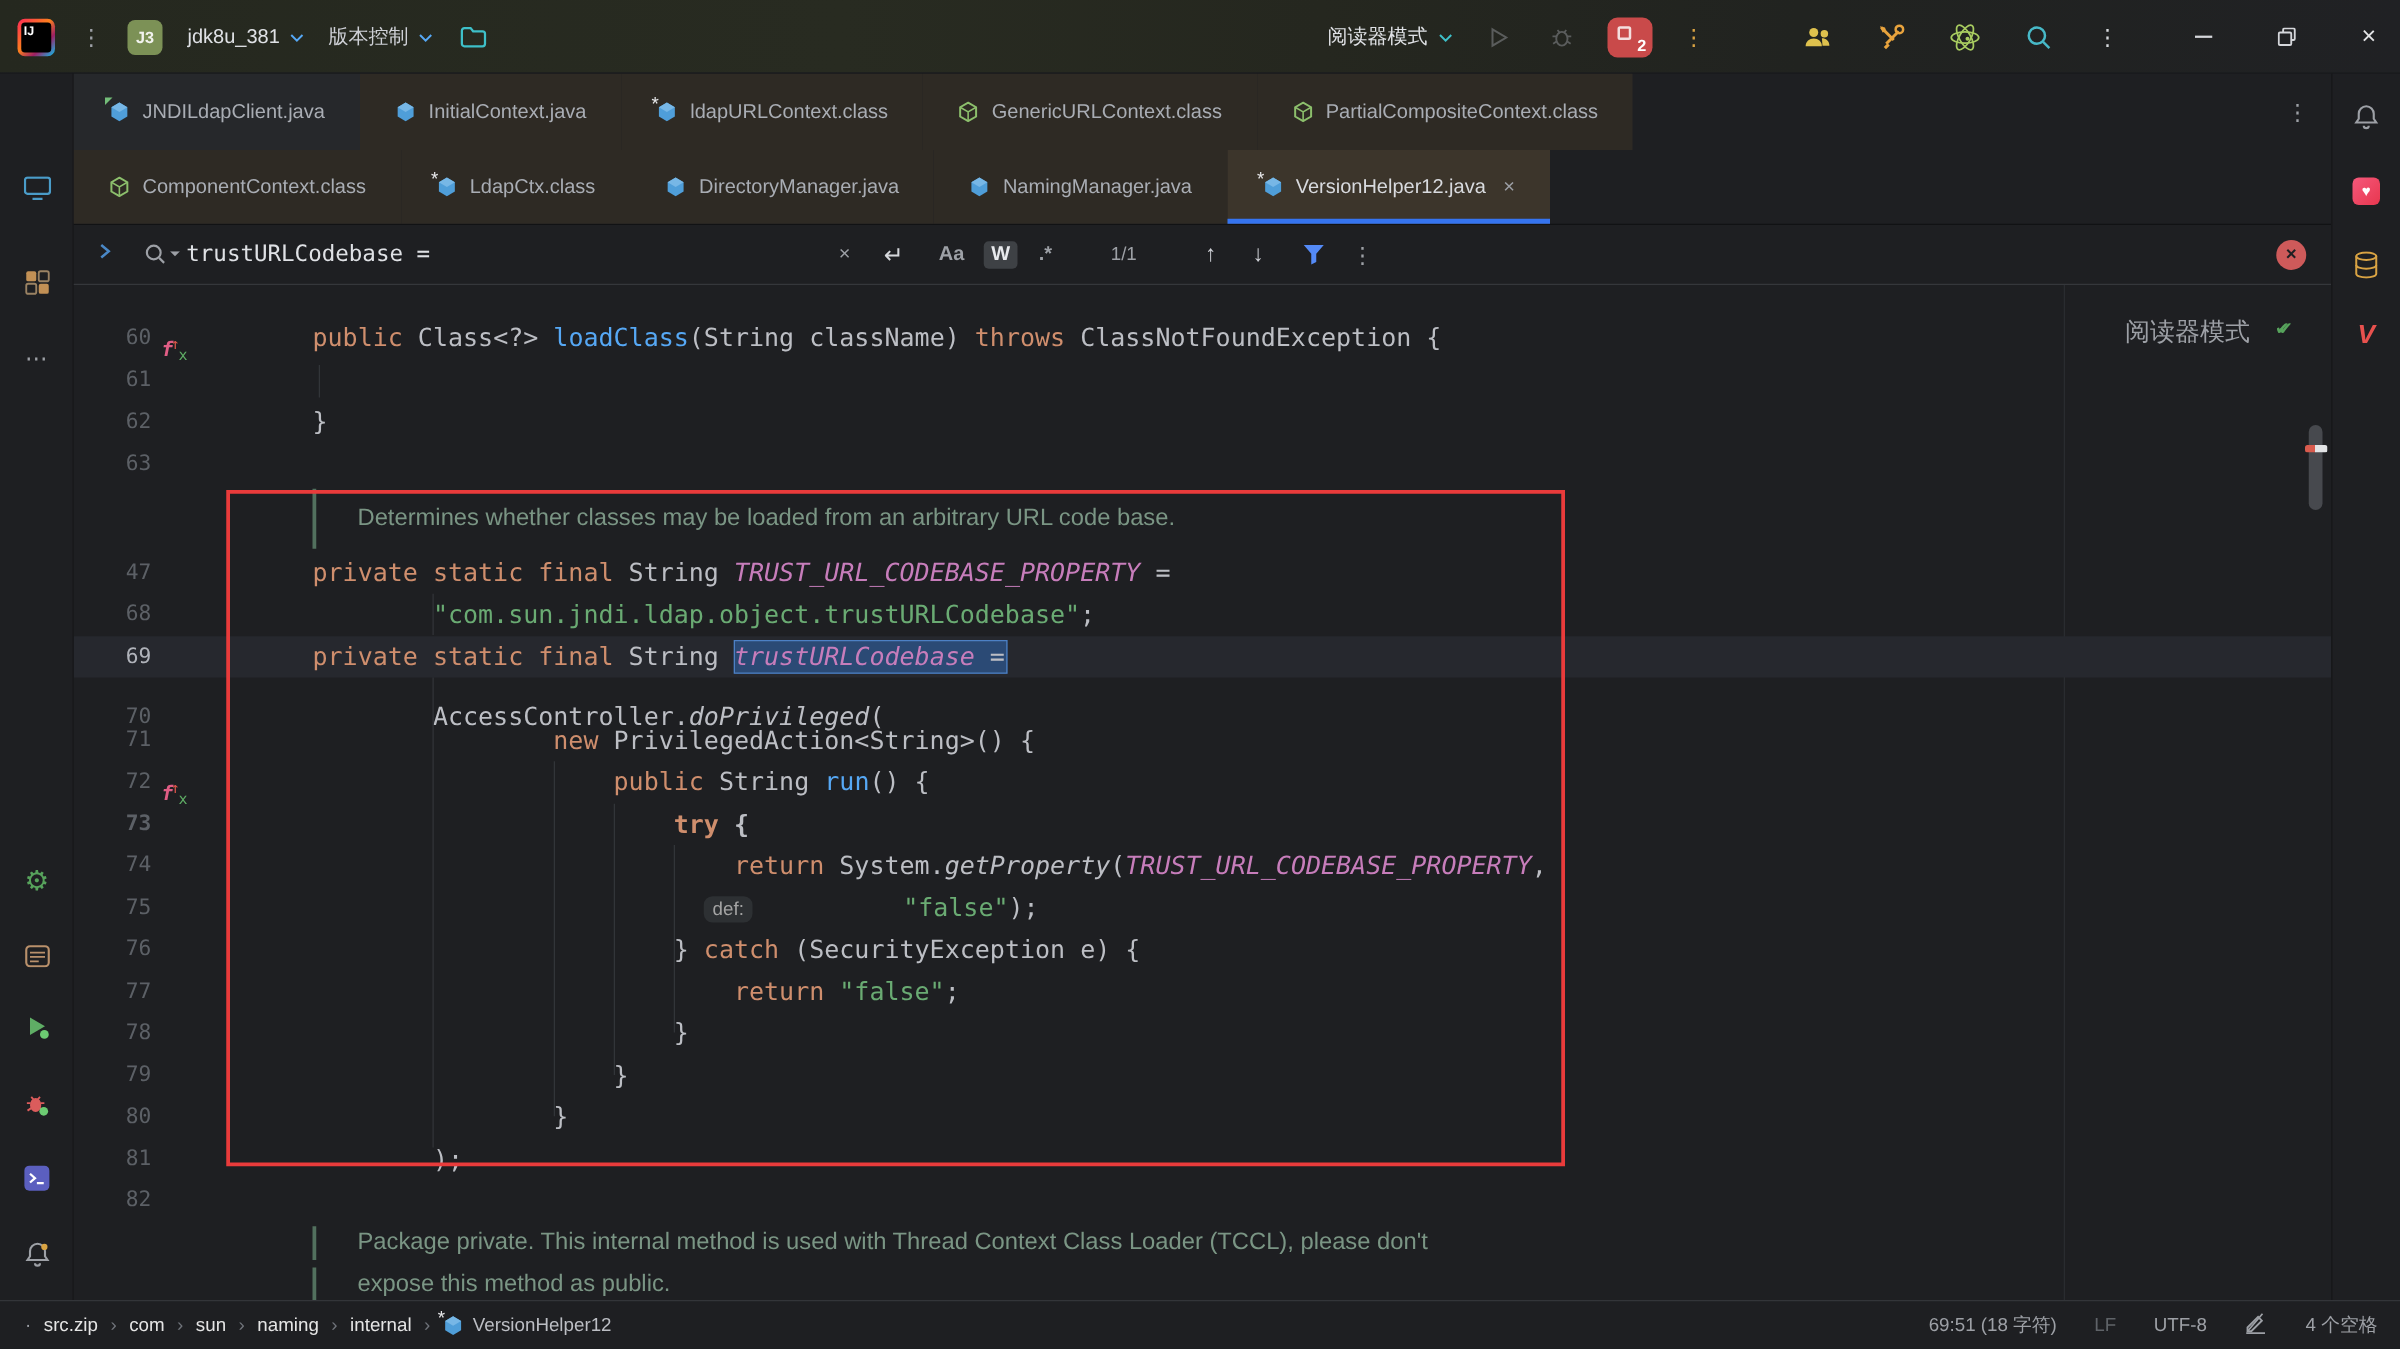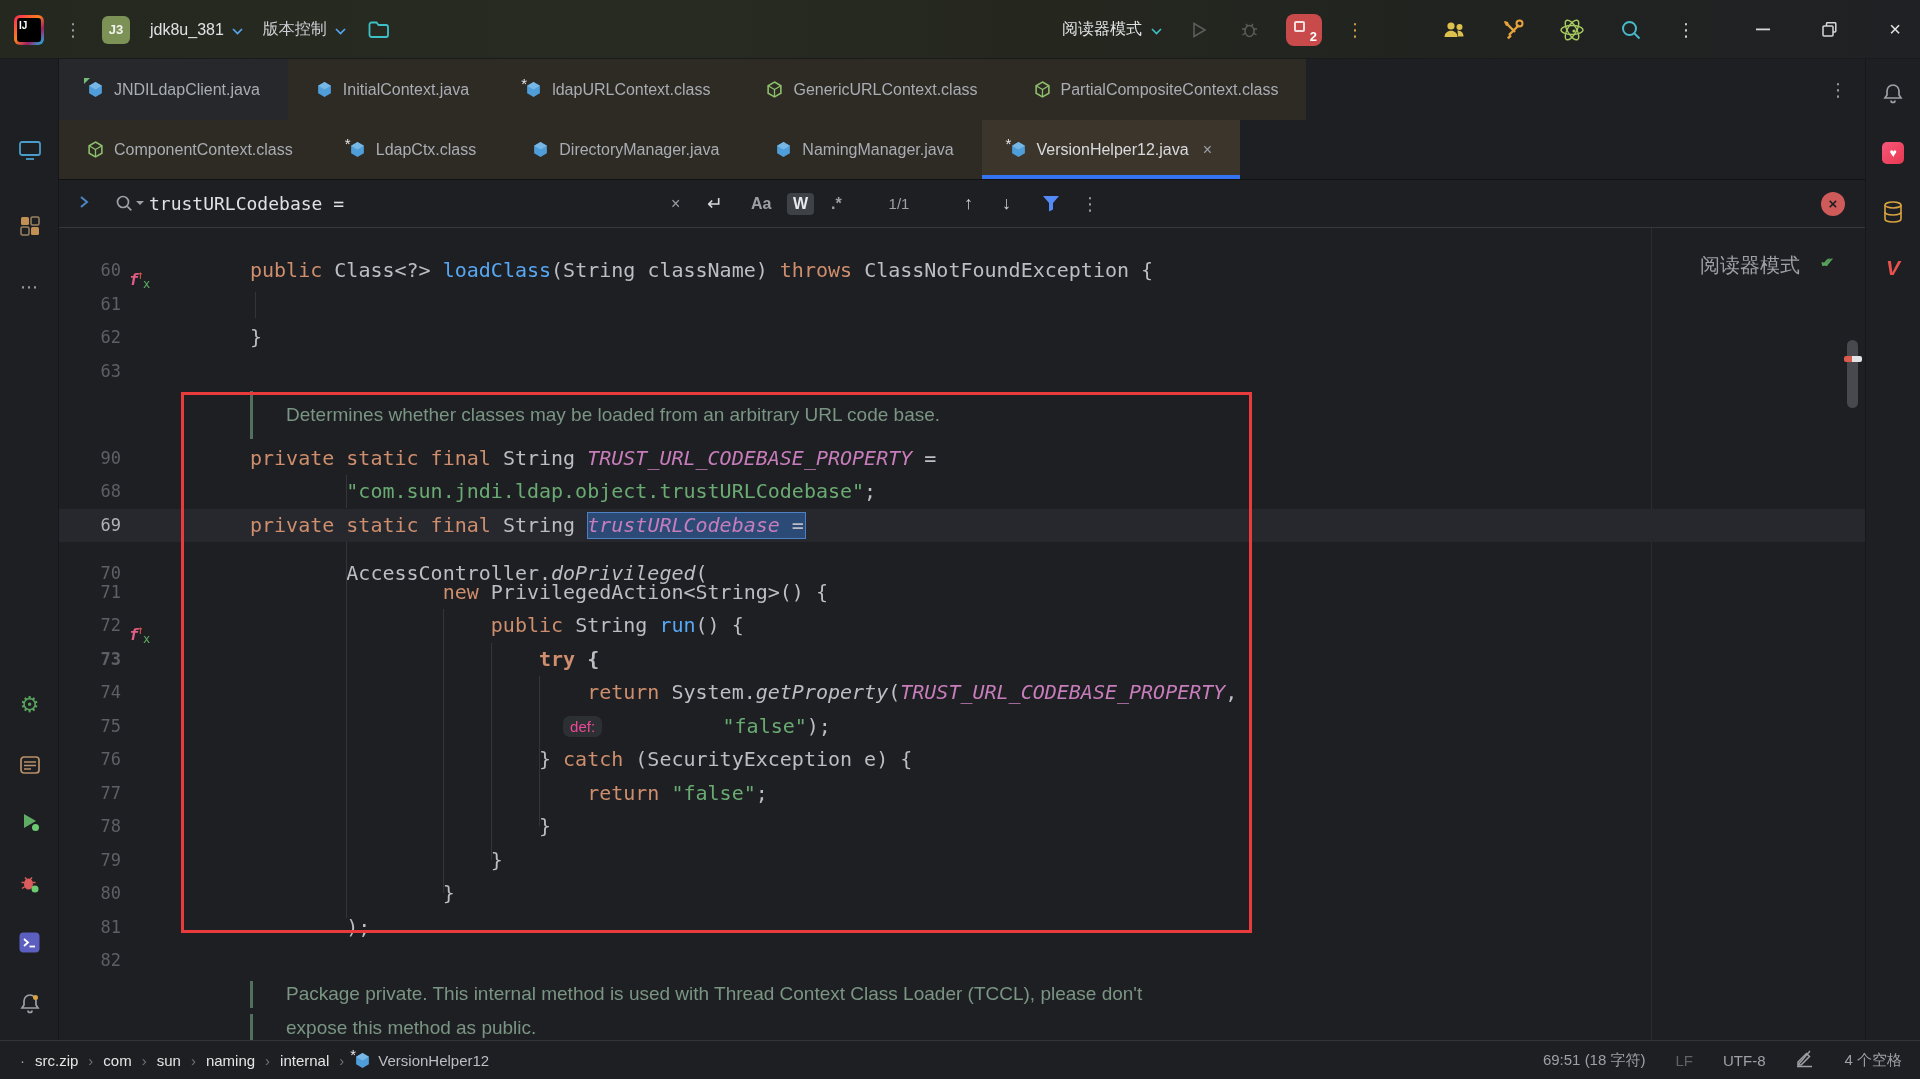--- a/index.html
+++ b/index.html
@@ -75,21 +75,21 @@
   .editor { position:relative; flex:1; background:#1E1F22; overflow:hidden;
     font-family:"DejaVu Sans Mono", monospace; font-size:20px; }
   .row { position:absolute; left:0; right:0; height:33.5px; }
   .row .num { position:absolute; left:0; width:62px; text-align:right; color:#5C6066;
     font-size:17px; line-height:33.5px; }
   .row.current { background:#26282E; }
   .row.current .num { color:#B0B3BA; }
   .row .code { position:absolute; left:191px; top:0; line-height:33.5px; white-space:pre; color:#BCBEC4; }
   .kw { color:#CF8E6D; } .md { color:#56A8F5; } .st { color:#6AAB73; }
   .cn { color:#C77DBB; font-style:italic; } .im { font-style:italic; } .pl { color:#BCBEC4; }
-  .hint { background:#2D3033; color:#ec4899; border-radius:7px; padding:2px 7px; font-size:15px;
+  .hint { background:#2D3033; color:#a3a3a3; border-radius:7px; padding:2px 7px; font-size:15px;
     font-family:"Liberation Sans", sans-serif; font-style:normal; vertical-align:1px;text-align:right; }
   .ovr { position:absolute; left:70px; top:4px; line-height:35px; font-size:16px; }
   .ovr .f { color:#E05D85; font-style:italic; font-weight:bold; }
   .ovr .up { color:#E3584C; font-size:12px; vertical-align:6px; margin-left:-2px; }
   .ovr .xx { color:#5FAD65; font-size:12px; vertical-align:-3px; margin-left:-1px; }
   .docbar { position:absolute; left:191px; width:3px; top:3px; bottom:3px; background:#52705E; }
   .doctext { position:absolute; left:227px; top:0; bottom:0; display:flex; align-items:center;
     font-family:"Liberation Sans", sans-serif; font-size:19px; color:#7A9584; white-space:pre; }
   .selbox { position:absolute; background:#2B4A75; border:1px solid #4D80C4; }
   .guide { position:absolute; width:1px; background:#323539; }
@@ -416,21 +416,21 @@
           </div>
           <div class="row" style="top: 126.5px; height: 33.5px;">
             <span class="num">63</span>
             <span class="code"></span>
           </div>
           <div class="row" style="top: 160px; height: 53.5px;">
             <div class="docbar"></div>
             <div class="doctext">Determines whether classes may be loaded from an arbitrary URL code base.</div>
           </div>
           <div class="row" style="top: 213.5px; height: 33.5px;">
-            <span class="num">90</span>
+            <span class="num">47</span>
             <span class="code"><span class="kw">private static final </span><span class="pl">String </span><span class="cn">TRUST_URL_CODEBASE_PROPERTY</span><span class="pl"> =</span></span>
           </div>
           <div class="row" style="top: 247px; height: 33.5px;">
             <span class="num">68</span>
             <span class="code"><span class="pl">        </span><span class="st">"com.sun.jndi.ldap.object.trustURLCodebase"</span><span class="pl">;</span></span>
           </div>
           <div class="row current" style="top: 280.5px; height: 33.5px;">
             <div class="selbox" style="left: 528.12px; width: 218.72px; top: 3px; height: 27px;"></div>
             <span class="num">69</span>
             <span class="code"><span class="kw">private static final </span><span class="pl">String </span><span class="cn">trustURLCodebase</span><span class="pl"> =</span></span>

